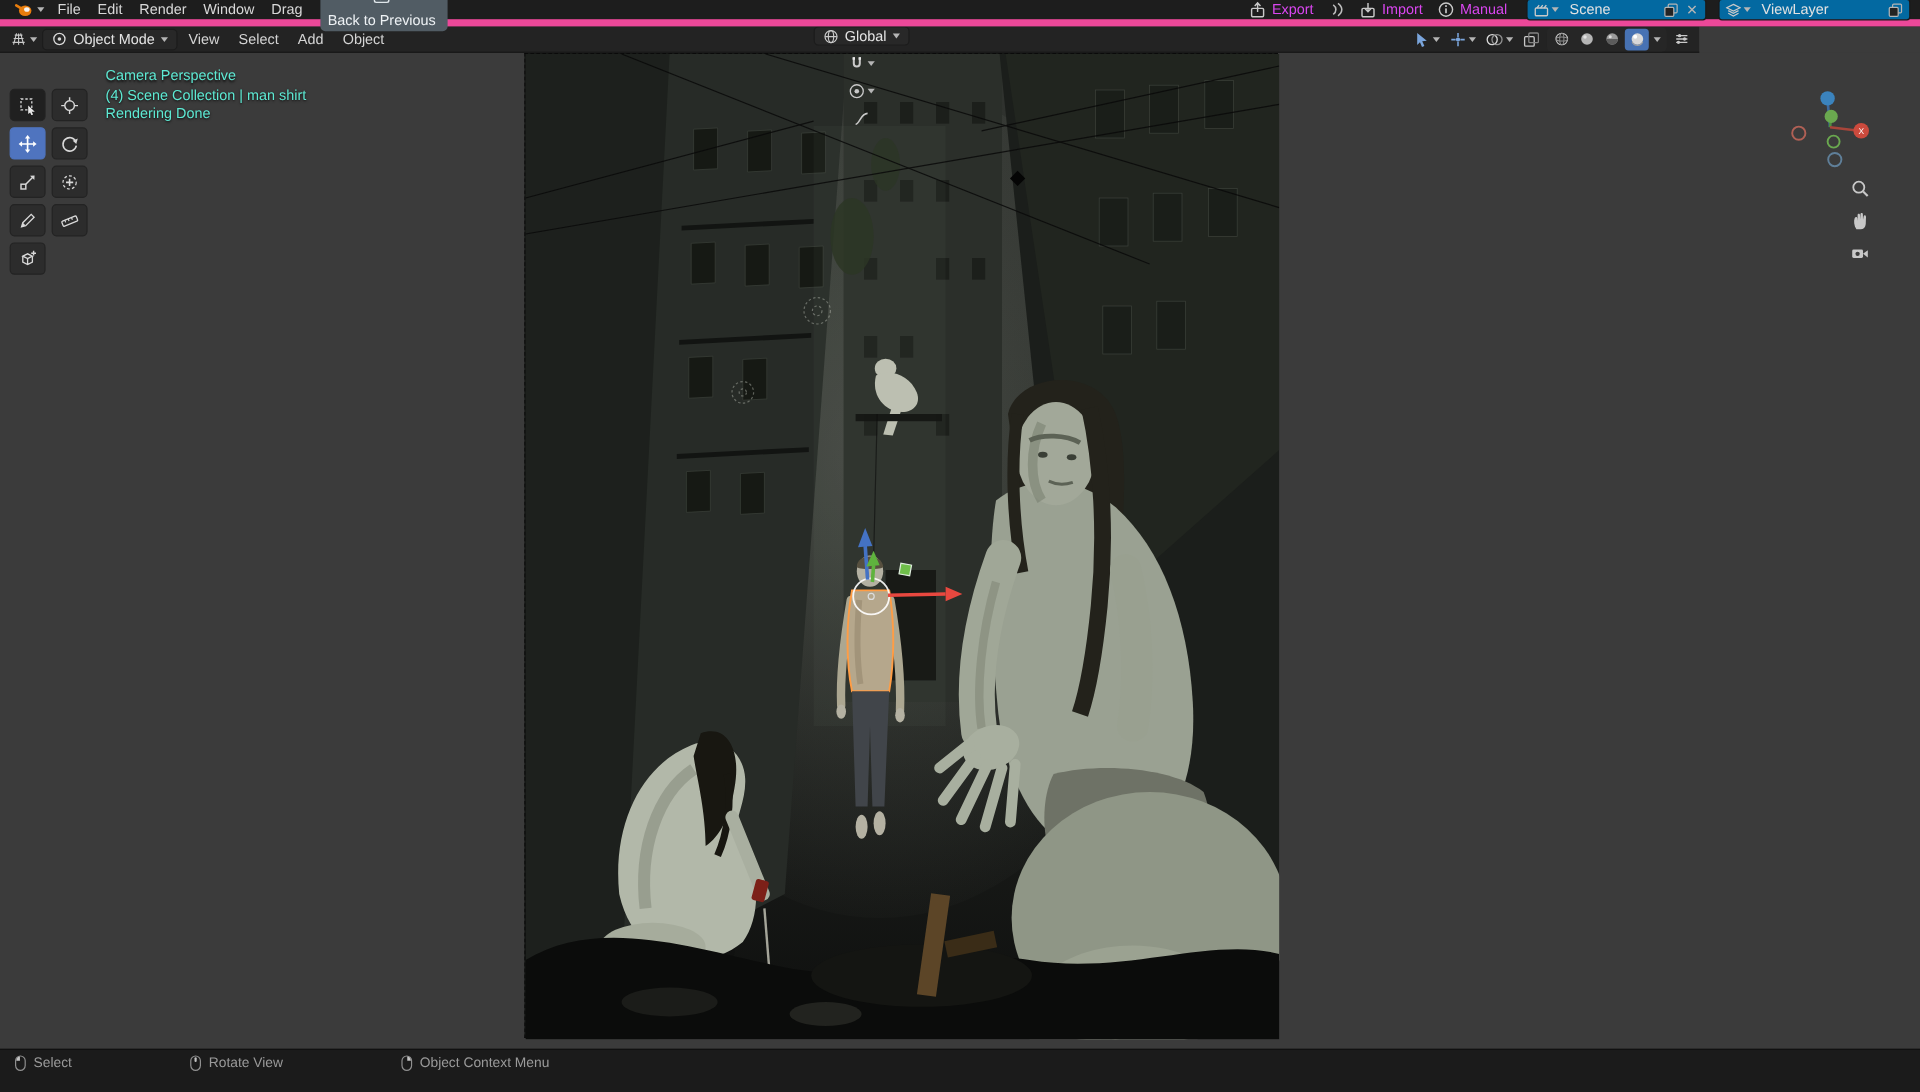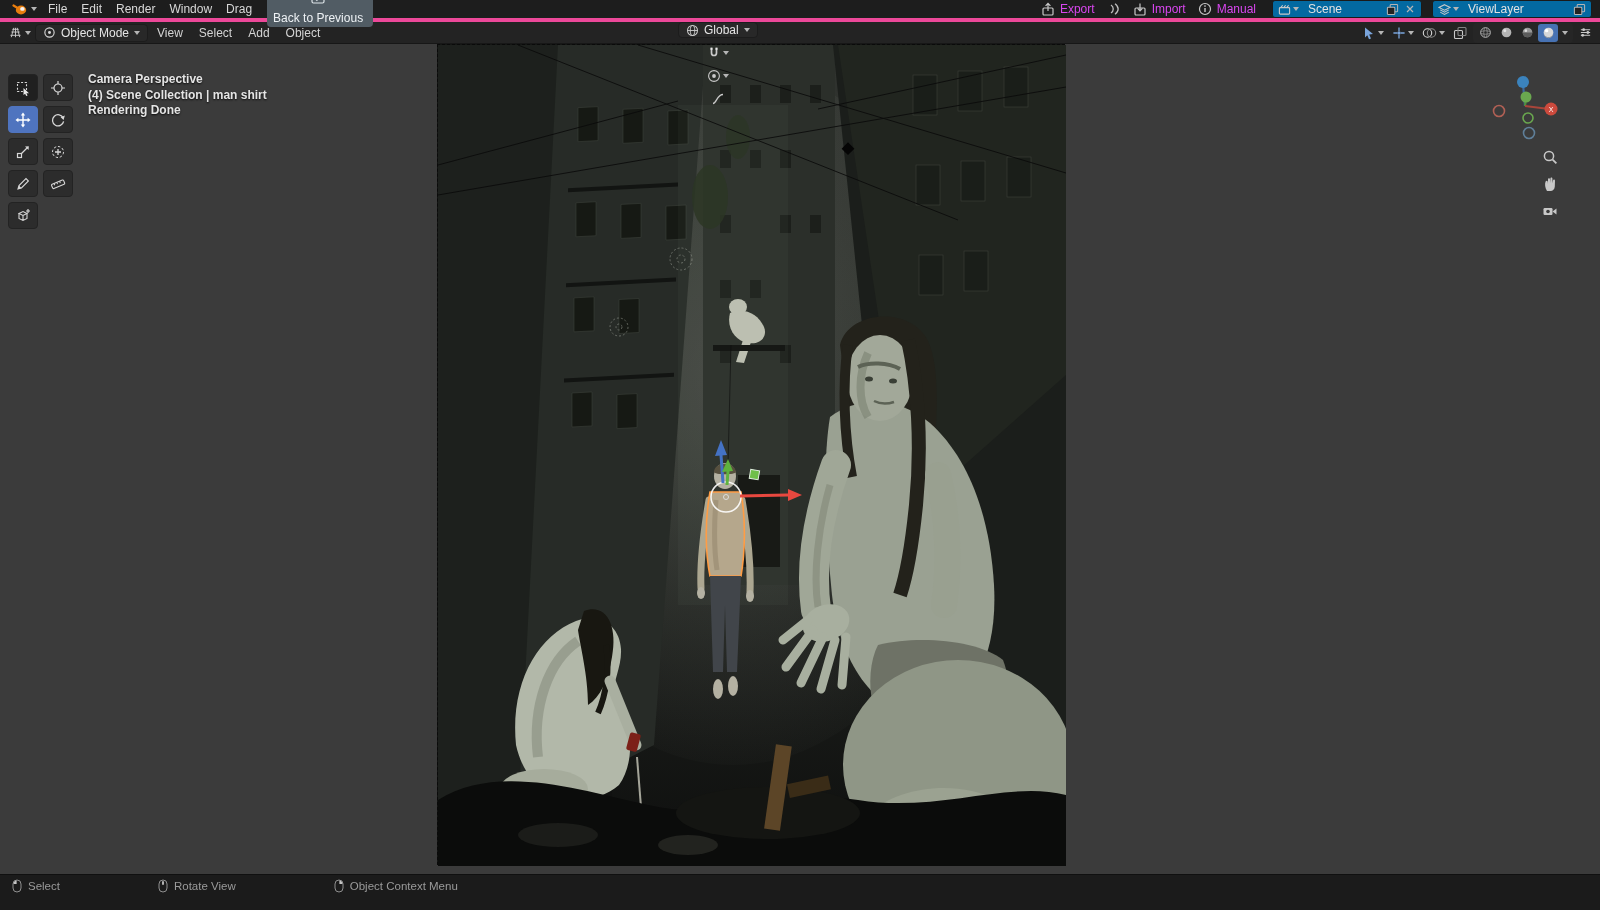--- a/index.html
+++ b/index.html
@@ -1,31 +1,31 @@
 <!DOCTYPE html>
 <html><head>
 <meta charset="utf-8">
 <style>
   * { box-sizing: border-box; margin: 0; padding: 0; }
   html,body { width:1600px; height:910px; background:#111; font-family:"Liberation Sans",sans-serif; }
   .screen { position:relative; width:1600px; height:910px; overflow:hidden; font-size:12px; color:#d6d6d6; background:#3b3b3b; }
 
   
-  .topbar { position:absolute; top:0; left:0; width:1600px; height:22px; background:#1d1d1d; border-bottom:4px solid #ec4899; display:flex; align-items:center; justify-content:space-between; padding:0 8px; z-index:10; }
+  .topbar { position:absolute; top:0; left:0; width:1600px; height:22px; background:#1d1d1d; border-bottom:6px solid #ec4899; display:flex; align-items:center; justify-content:space-between; padding:0 8px; z-index:10; }
   .tb-left, .tb-right { display:flex; align-items:center; }
   .menu-btn { padding:2px 7px; border-radius:3px; color:#d8d8d8; cursor:default; white-space:nowrap; }
   .logo-btn { display:flex; align-items:center; gap:3px; padding:1px 4px; }
   .back-btn { display:flex; align-items:center; gap:6px; background:#515c64; color:#eef2f5; border-radius:4px; padding:2px 10px 2px 6px; margin-left:8px; white-space:nowrap;flex-direction:column; }
   .tb-btn { display:flex; align-items:center; gap:5px; color:#d946ef; padding:2px 6px; border-radius:3px; white-space:nowrap; }
   .id-field { display:flex; align-items:center; gap:5px; background:#0369a1; border:1px solid #1a1a1a; border-radius:3px; padding:1px 5px; margin-left:10px; height:18px; }
   .id-field .val { color:#e2e2e2; padding:0 4px; }
   .chev { width:0; height:0; border-left:3.5px solid transparent; border-right:3.5px solid transparent; border-top:4.5px solid #b5b5b5; display:inline-block; }
 
   
-  .vp-header { position:absolute; top:22px; left:0; width:1600px; height:22px; background:#232323; border-bottom:1px solid #171717; display:flex; align-items:center; padding:0 6px; z-index:9; }
+  .vp-header { position:absolute; top:22px; left:0; width:1416px; height:22px; background:#232323; border-bottom:1px solid #171717; display:flex; align-items:center; padding:0 6px; z-index:9; }
   .vph-left { display:flex; align-items:center; gap:2px; }
   .dd { display:inline-flex; align-items:center; gap:5px; background:#282828; border:1px solid #1c1c1c; border-radius:4px; padding:0 7px; height:18px; color:#e4e4e4; white-space:nowrap; }
   .hmenu { padding:2px 7px; color:#d4d4d4; }
   .vph-center { position:absolute; left:678px; top:0; height:22px; display:flex; align-items:center; gap:7px;flex-direction:column; }
   .vph-right { margin-left:auto; display:flex; align-items:center; gap:4px; }
   .hic { display:inline-flex; align-items:center; gap:2px; padding:1px 2px; border-radius:3px; }
   .shade-group { display:flex; align-items:center; gap:1px; background:#262626; border-radius:4px; padding:1px 2px; }
   .shade-btn { width:20px; height:18px; display:flex; align-items:center; justify-content:center; border-radius:3px; }
   .shade-btn.active { background:#4772b3; }
 
@@ -37,21 +37,21 @@
   .options-btn { position:absolute; right:36px; top:2px; display:flex; align-items:center; gap:5px; color:#dcdcdc; }
   .np-arrow { position:absolute; right:3px; top:8px; width:0; height:0; border-top:4px solid transparent; border-bottom:4px solid transparent; border-right:5px solid #9a9a9a; }
 
   
   .tools { position:absolute; left:8px; top:30px; display:grid; grid-template-columns:repeat(2,30px); grid-auto-rows:27px; gap:5px; z-index:6; }
   .tool { background:#2c2c2c; border:1px solid #232323; border-radius:4px; display:flex; align-items:center; justify-content:center; }
   .tool.pressed { background:#202020; }
   .tool.active { background:#4f74bf; border-color:#4f74bf; }
 
   
-  .stats { position:absolute; left:88px; top:28px; z-index:6; color:#e5e5e5; text-shadow:0 1px 2px rgba(0,0,0,.85); line-height:15.5px; font-size:12px;font-weight:bold; }
+  .stats { position:absolute; left:88px; top:12px; z-index:6; color:#5eead4; text-shadow:0 1px 2px rgba(0,0,0,.85); line-height:15.5px; font-size:12px; }
   .stats .grid { margin-top:9px; display:grid; grid-template-columns:46px auto; }
 
   
   .camera { position:absolute; left:437px; top:0; width:628px; height:821px; background:#141614; border:1px dashed #0a0a0a; z-index:1; }
   .camera svg { display:block; }
 
   
   .nav-gizmo { position:absolute; right:39px; top:24px; width:72px; height:72px; z-index:6; }
   .side-icons { position:absolute; right:41px; top:104px; display:flex; flex-direction:column; gap:9px; z-index:6; }
   .side-icons .sic { width:18px; height:18px; display:flex; align-items:center; justify-content:center; }

